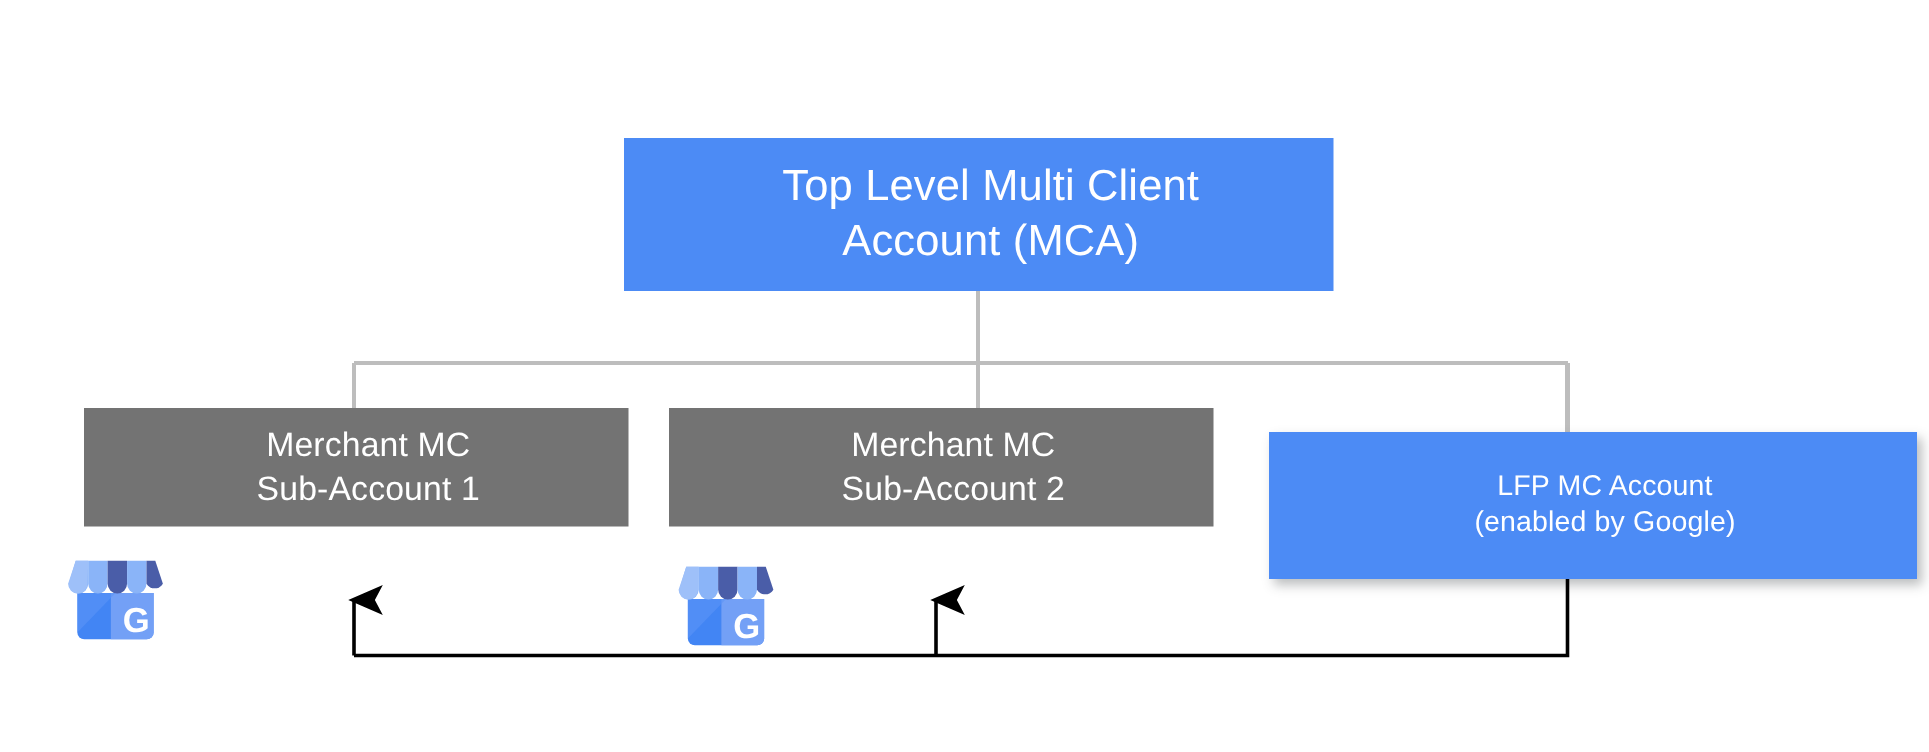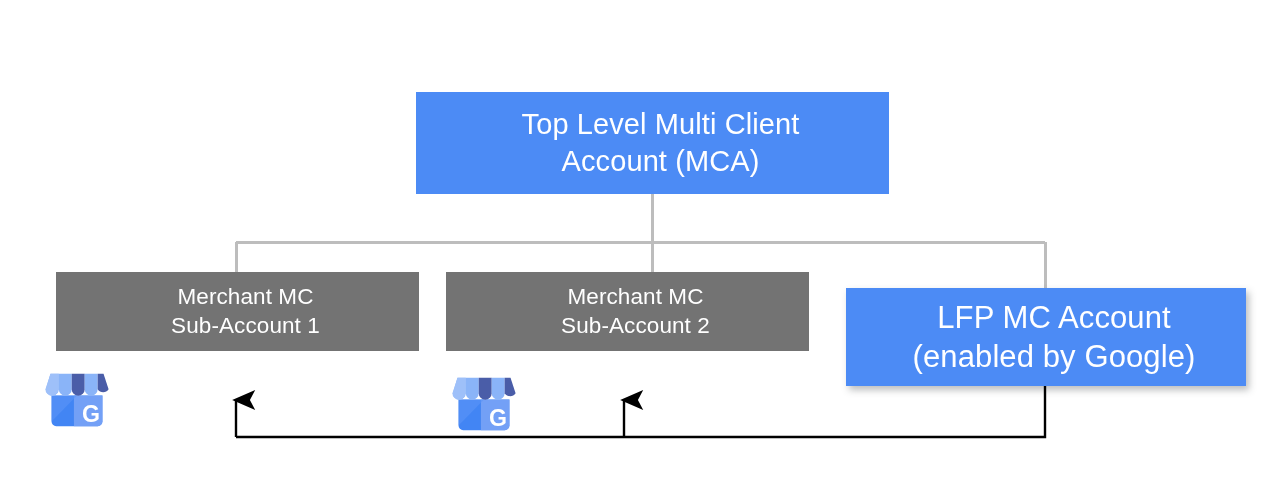--- a/index.html
+++ b/index.html
@@ -43,24 +43,24 @@
     top: 272px;
     height: 79px;
     background: #737373;
     font-size: 22.5px;
   }
   .node-sub1 { left: 56px;  width: 363px; }
   .node-sub2 { left: 446px; width: 363px; }
   .node-lfp {
     left: 846px;
     top: 288px;
-    width: 400px;
+    width: 432px;
     height: 98px;
     background: #4C8BF5;
-    font-size: 31px;
+    font-size: 19px;
     box-shadow: 3px 4px 7px rgba(60,64,67,0.34);
   }
 
   
   .layer {
     position: absolute;
     left: 0;
     top: 0;
     width: 1286px;
     height: 501px;

